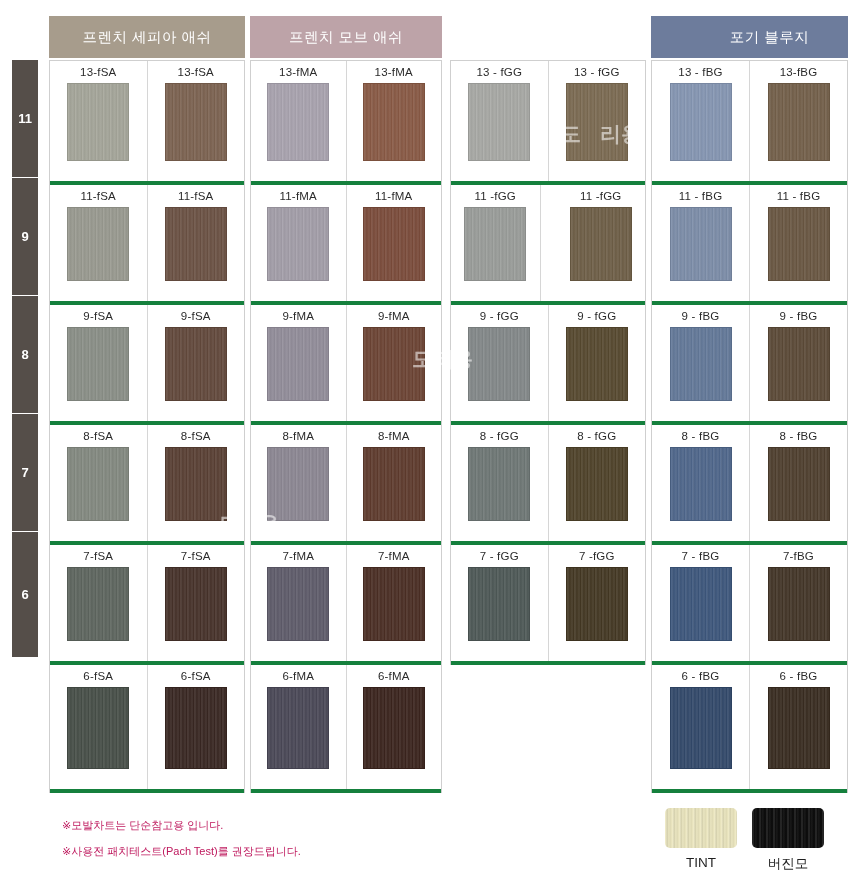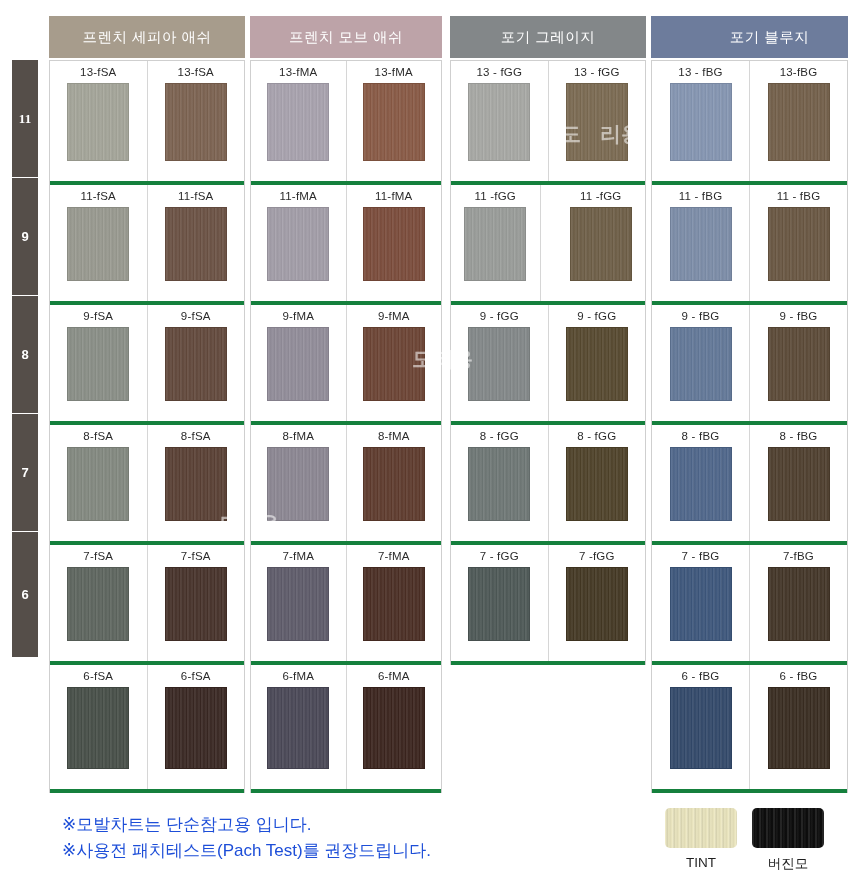--- a/index.html
+++ b/index.html
@@ -88,21 +88,21 @@
   .wm {
     position: absolute;
     color: rgba(255,255,255,0.55);
     font-size: 21px; font-weight: bold;
     pointer-events: none; user-select: none;
   }
 
   
   .notes { position: absolute; left: 62px; top: 812px; }
   .note-line {
-    font-size: 17px; color: #1d4ed8;
+    font-size: 11px; color: #be185d;
     line-height: 26px; white-space: nowrap;
   }
   .legend { position: absolute; top: 808px; }
   .legend-item {
     position: absolute; top: 0;
     width: 72px;
     display: flex; flex-direction: column; align-items: center;
   }
   .legend-swatch {
     width: 72px; height: 40px;
@@ -128,26 +128,25 @@
   }
 </style>
 </head>
 <body>
 
 <div id="root">
 
   <div class="header-row" id="headers">
       <div class="group-header" style="left: 49px; width: 196px; background: rgb(167, 156, 140);">프렌치 세피아 애쉬</div>
       <div class="group-header" style="left: 250px; width: 192px; background: rgb(189, 163, 168);">프렌치 모브 애쉬</div>
-      <div class="group-header" style="left: 450px; width: 196px; background: rgb(131, 135, 137);">포기 그레이지</div>
       <div class="group-header" style="left: 651px; width: 197px; background: rgb(109, 124, 156); padding-left: 40px;">포기 블루지</div>
     </div>
 
   <div class="level-col" id="levels">
-      <div class="level-cell" style="height: 118px; font-family: Liberation Serif, serif;">11</div>
+      <div class="level-cell" style="height: 118px;">11</div>
       <div class="level-cell" style="height: 118px;">9</div>
       <div class="level-cell" style="height: 118px;">8</div>
       <div class="level-cell" style="height: 118px;">7</div>
       <div class="level-cell" style="height: 126px;">6</div>
     </div>
 
   <div id="groups">
       <div class="group-col" style="left: 49px; width: 196px;">
         <div class="group-inner">
           <div class="grid-row" style="height: 124px;">

